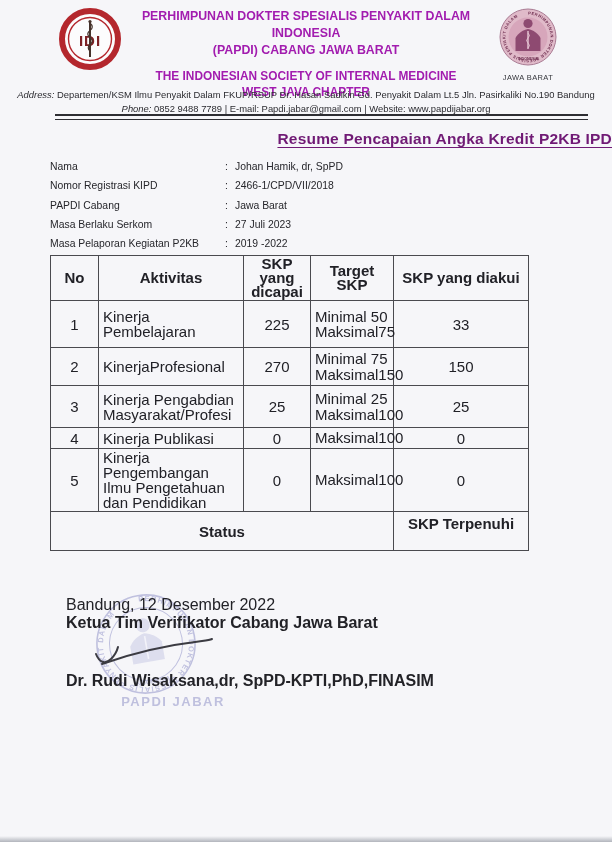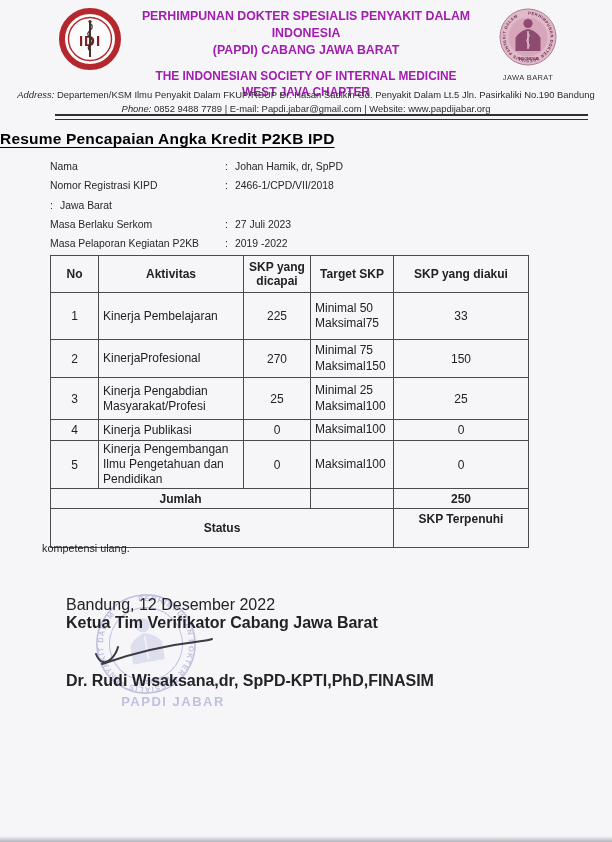--- a/index.html
+++ b/index.html
@@ -17,33 +17,33 @@
   .papdi-label{margin-top:3px;font-size:7.5px;letter-spacing:.4px;color:#35363c;}
 
   .address{position:absolute;left:0;top:88px;width:612px;text-align:center;
            font-size:9.8px;line-height:13.5px;color:#2b2b30;transform:scaleX(.96);transform-origin:center;}
   .address i{font-style:italic;}
 
   .double-rule{position:absolute;left:55px;top:114px;width:533px;height:3px;
                border-top:2.5px solid #2e2e33;border-bottom:1px solid #2e2e33;}
 
   
-  .doc-title{position:absolute;left:0;top:130px;width:612px;text-align:left;
-             font-weight:bold;font-size:15.5px;letter-spacing:.2px;color:#000000;
+  .doc-title{position:absolute;left:0;top:130px;width:612px;text-align:right;
+             font-weight:bold;font-size:15.5px;letter-spacing:.2px;color:#701a75;
              text-decoration:underline;text-underline-offset:3px;}
 
   
   .details{position:absolute;left:50px;top:157px;font-size:10.4px;color:#26262b;}
   .drow{display:flex;line-height:19.3px;}
   .dlabel{width:175px;}
   .dcolon{width:10px;}
 
   
   .skp-table{position:absolute;left:50px;top:255px;width:478px;border-collapse:collapse;table-layout:fixed;
-             font-size:12px;color:#212127;}
+             font-size:15px;color:#212127;}
   .skp-table td,.skp-table th{border:1px solid #4a4a4f;padding:1px 4px;vertical-align:middle;}
   .skp-table th{font-weight:bold;text-align:center;line-height:14px;}
   .h36{height:34px}.h46{height:44px}.h37{height:35px}.h41{height:39px}.h20{height:18px}.h19{height:17px}.h38{height:36px}
   .c-no{text-align:center;}
   .c-akt{text-align:left;line-height:15px;padding-left:3px;}
   .c-num{text-align:center;}
   .c-target{text-align:left;padding-left:3px;}
   .c-target div{line-height:15.5px;}
   .bold{font-weight:bold;}
   .center{text-align:center;}
@@ -121,20 +121,21 @@
       <span class="dlabel">Nama</span>
         <span class="dcolon">:</span>
         <span>Johan Hamik, dr, SpPD</span>
     </div>
     <div class="drow">
       <span class="dlabel">Nomor Registrasi KIPD</span>
         <span class="dcolon">:</span>
         <span>2466-1/CPD/VII/2018</span>
     </div>
     <div class="drow">
+      <span class="dlabel">PAPDI Cabang</span>
         <span class="dcolon">:</span>
         <span>Jawa Barat</span>
     </div>
     <div class="drow">
       <span class="dlabel">Masa Berlaku Serkom</span>
         <span class="dcolon">:</span>
         <span>27 Juli 2023</span>
     </div>
     <div class="drow">
       <span class="dlabel">Masa Pelaporan Kegiatan P2KB</span>
@@ -201,33 +202,27 @@
     <tr>
       <td class="c-no h41">5</td>
       <td class="c-akt">Kinerja Pengembangan Ilmu Pengetahuan dan Pendidikan</td>
       <td class="c-num">0</td>
       <td class="c-target">
             <div>Maksimal100</div>
           </td>
       <td class="c-num">0</td>
     </tr>
     <tr>
-      <td colspan="3" class="bold center h19">Jumlah</td>
-      <td></td>
-      <td class="bold center">250</td>
-    </tr>
-    <tr>
       <td colspan="4" class="bold center h38">Status</td>
       <td class="bold center v-top">SKP Terpenuhi</td>
     </tr>
   </tbody>
     </table>
 
   <div class="closing">
-    <div>kompetensi ulang.</div>
   </div>
 
   <div class="sig-text place-date">Bandung, 12 Desember  2022</div>
   <div class="sig-text sig-name">Dr. Rudi Wisaksana,dr, SpPD-KPTI,PhD,FINASIM</div>
   <div class="sig-text sig-role">Ketua Tim Verifikator Cabang Jawa Barat</div>
 
   <svg class="stamp" width="104" height="104" viewBox="0 0 104 104">
     <defs>
         <path id="stamp-ring" d="M52,9 a43,43 0 1,1 -0.02,0"></path>
       </defs>

